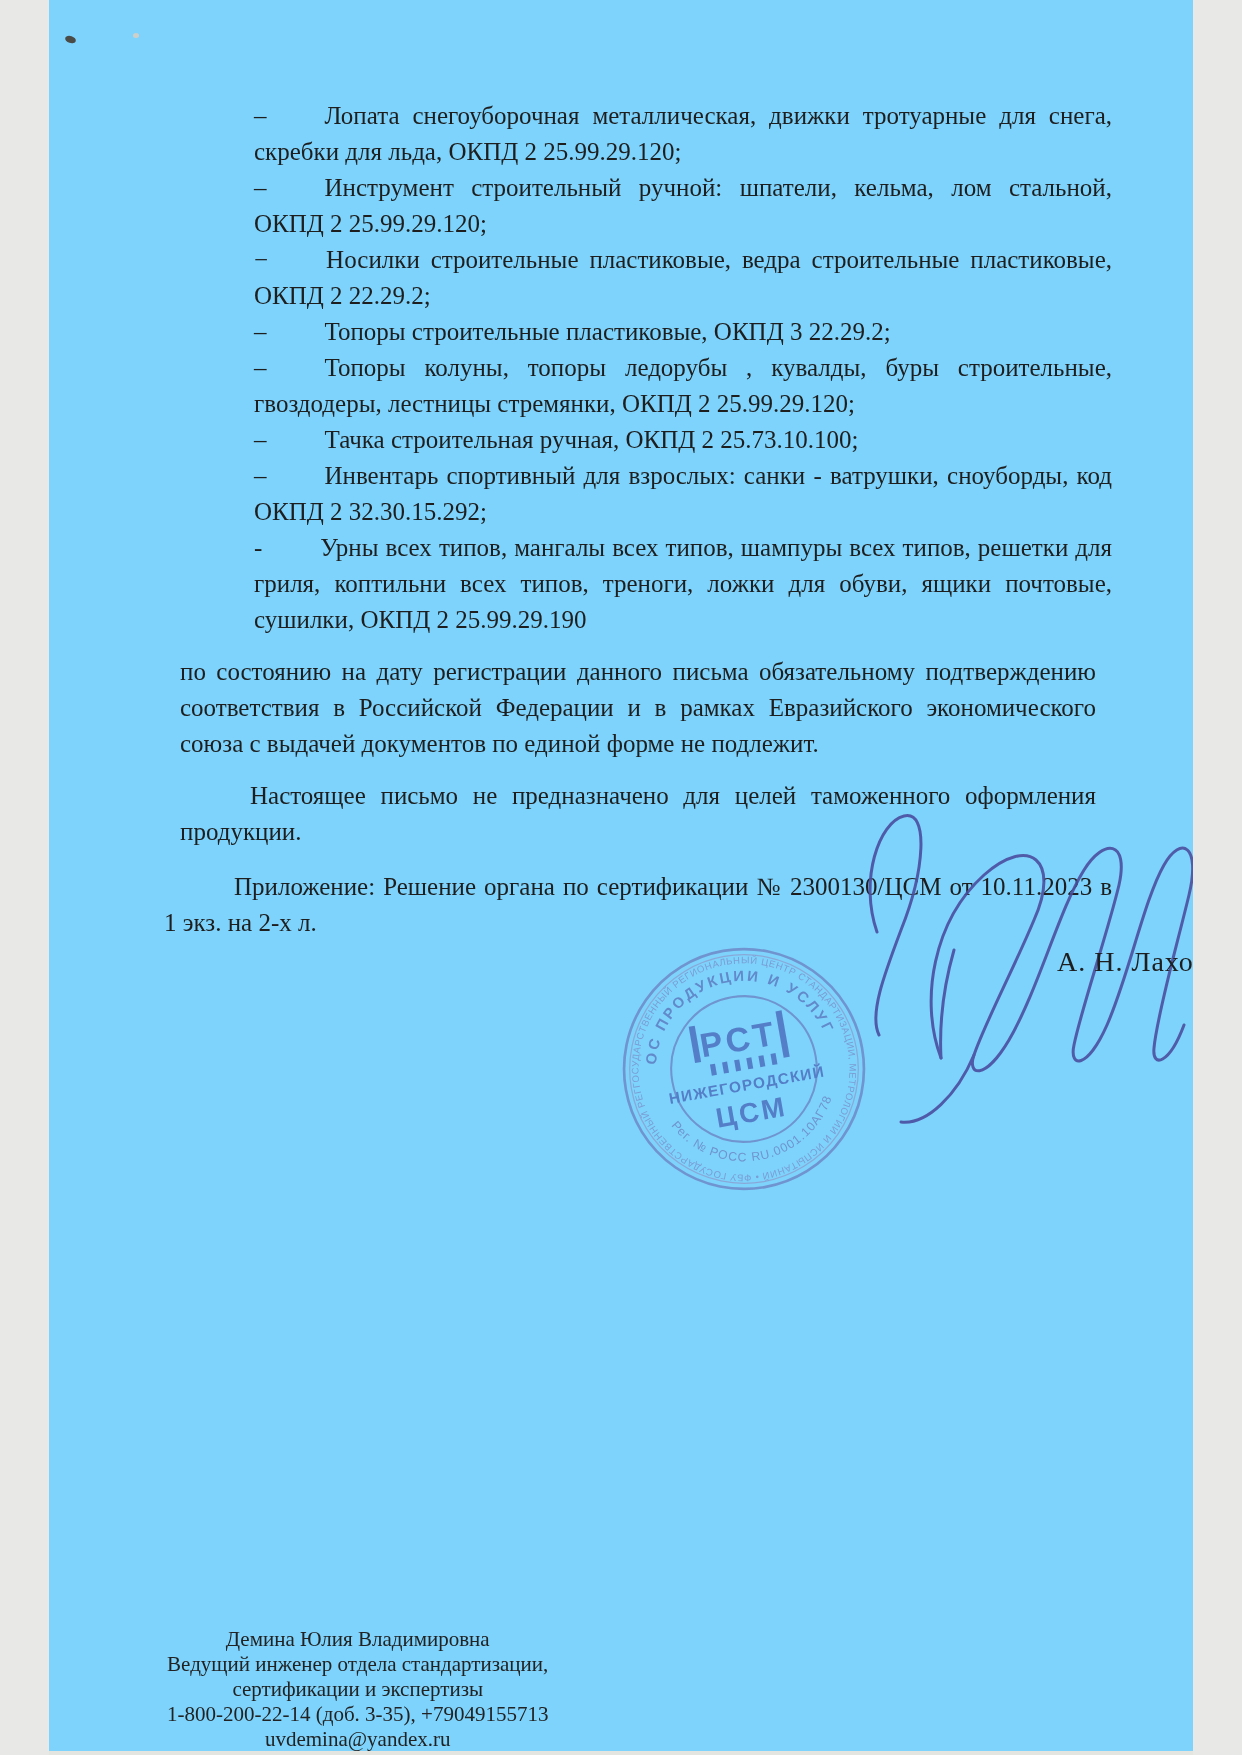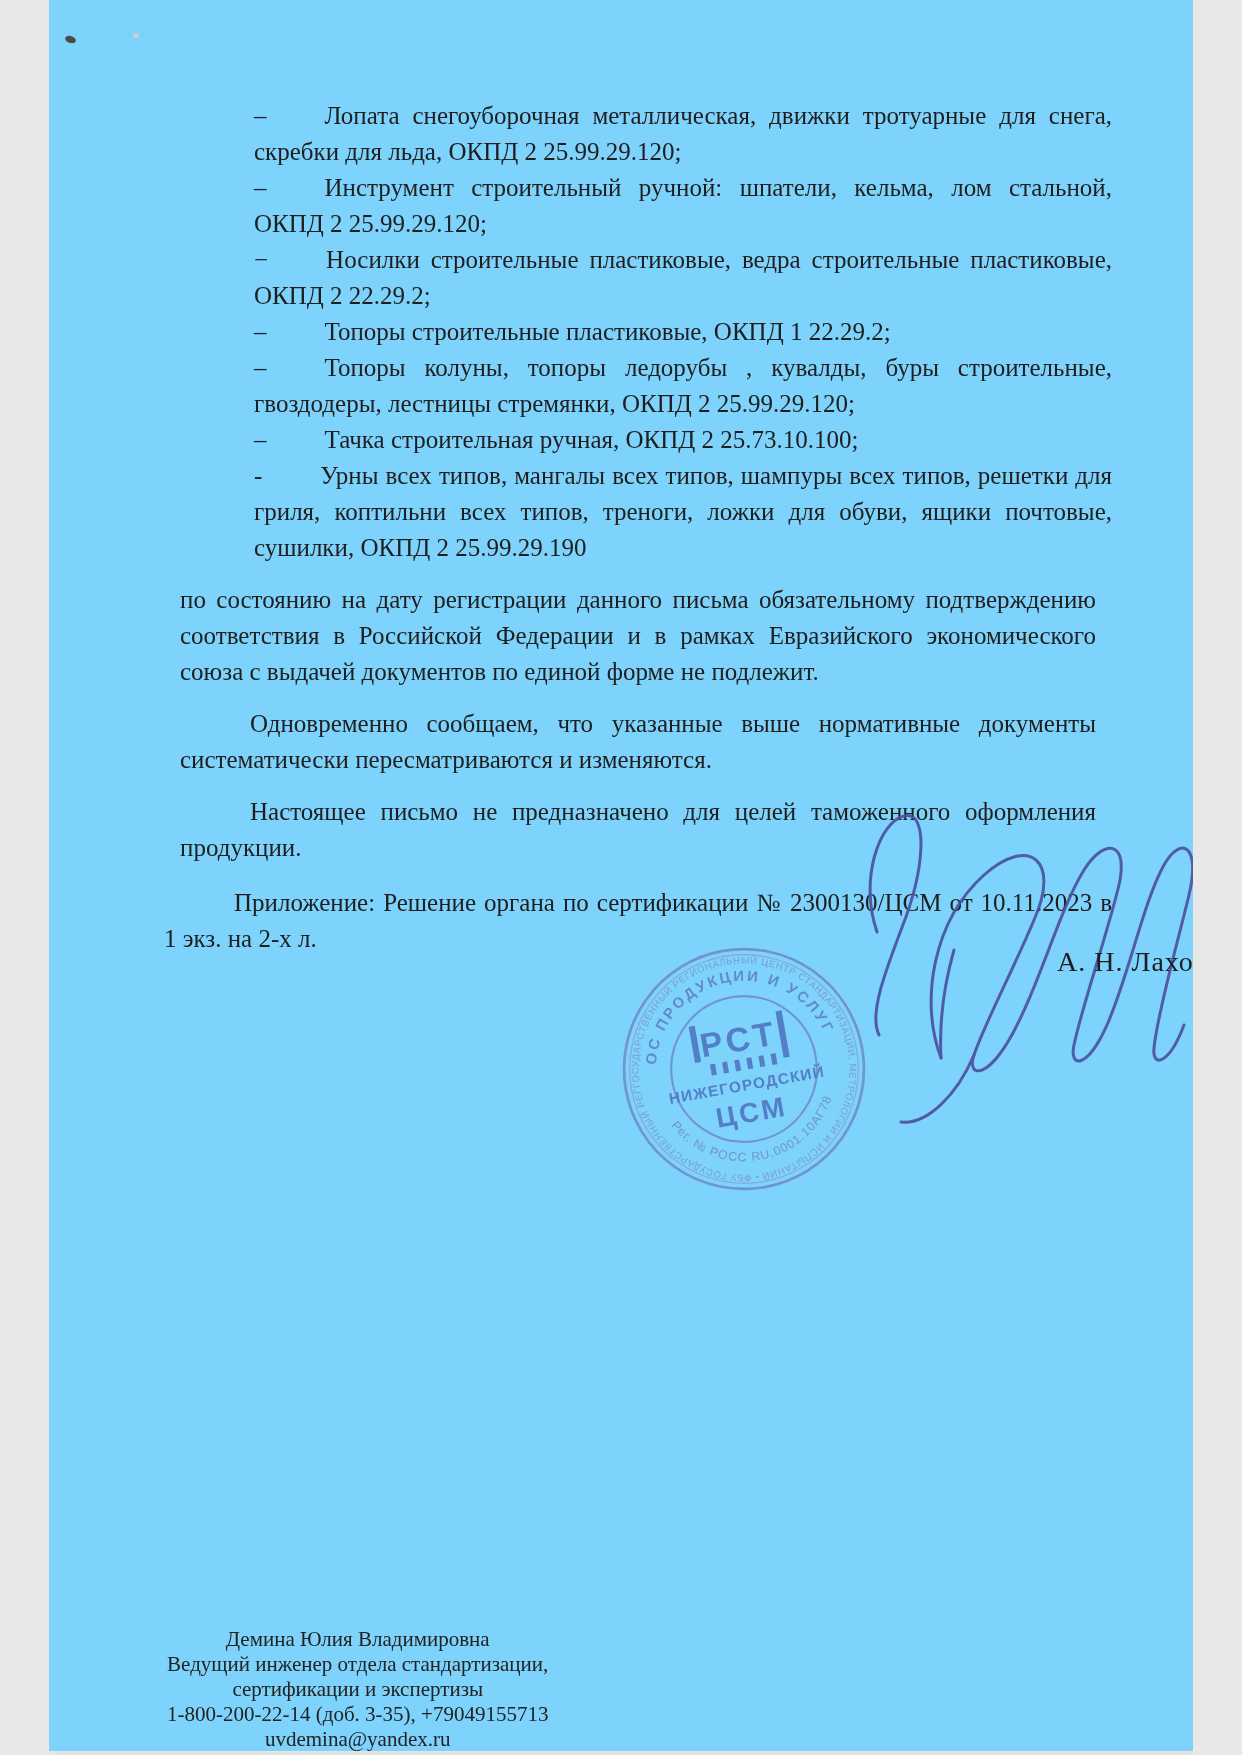--- a/index.html
+++ b/index.html
@@ -47,27 +47,27 @@
 <div class="page">
 
   <div class="speck1"></div>
   <div class="speck2"></div>
 
   <div class="body-text">
 
     <p class="li"><span>–</span><span class="tab"></span><span>Лопата снегоуборочная металлическая, движки тротуарные для снега, скребки для льда, ОКПД 2 25.99.29.120;</span></p>
     <p class="li"><span>–</span><span class="tab"></span><span>Инструмент строительный ручной: шпатели, кельма, лом стальной, ОКПД 2 25.99.29.120;</span></p>
     <p class="li"><span>−</span><span class="tab"></span><span>Носилки строительные пластиковые, ведра строительные пластиковые, ОКПД 2 22.29.2;</span></p>
-    <p class="li"><span>–</span><span class="tab"></span><span>Топоры строительные пластиковые, ОКПД 1 22.29.2;</span></p>
+    <p class="li"><span>–</span><span class="tab"></span><span>Топоры строительные пластиковые, ОКПД 3 22.29.2;</span></p>
     <p class="li"><span>–</span><span class="tab"></span><span>Топоры колуны, топоры ледорубы , кувалды, буры строительные, гвоздодеры, лестницы стремянки, ОКПД 2 25.99.29.120;</span></p>
     <p class="li"><span>–</span><span class="tab"></span><span>Тачка строительная ручная, ОКПД 2 25.73.10.100;</span></p>
+    <p class="li"><span>–</span><span class="tab"></span><span>Инвентарь спортивный для взрослых: санки - ватрушки, сноуборды, код ОКПД 2 32.30.15.292;</span></p>
     <p class="li"><span>-</span><span class="tab"></span><span>Урны всех типов, мангалы всех типов, шампуры всех типов, решетки для гриля, коптильни всех типов, треноги, ложки для обуви, ящики почтовые, сушилки, ОКПД 2 25.99.29.190</span></p>
 
     <p class="para">по состоянию на дату регистрации данного письма обязательному подтверждению соответствия в Российской Федерации и в рамках Евразийского экономического союза с выдачей документов по единой форме не подлежит.</p>
-    <p class="para indent">Одновременно сообщаем, что указанные выше нормативные документы систематически пересматриваются и изменяются.</p>
     <p class="para indent">Настоящее письмо не предназначено для целей таможенного оформления продукции.</p>
 
     <p class="attachment">Приложение: Решение органа по сертификации № 2300130/ЦСМ от 10.11.2023 в 1 экз. на 2-х л.</p>
   </div>
 
   <div class="stamp-wrap">
     <svg width="246" height="250" viewBox="0 0 240 240">
       <defs>
         <path id="ringPath" d="M 17 120 A 103 103 0 1 1 223 120 A 103 103 0 1 1 17 120"></path>
         <path id="arcTop" d="M 34 120 A 86 86 0 1 1 206 120"></path>

